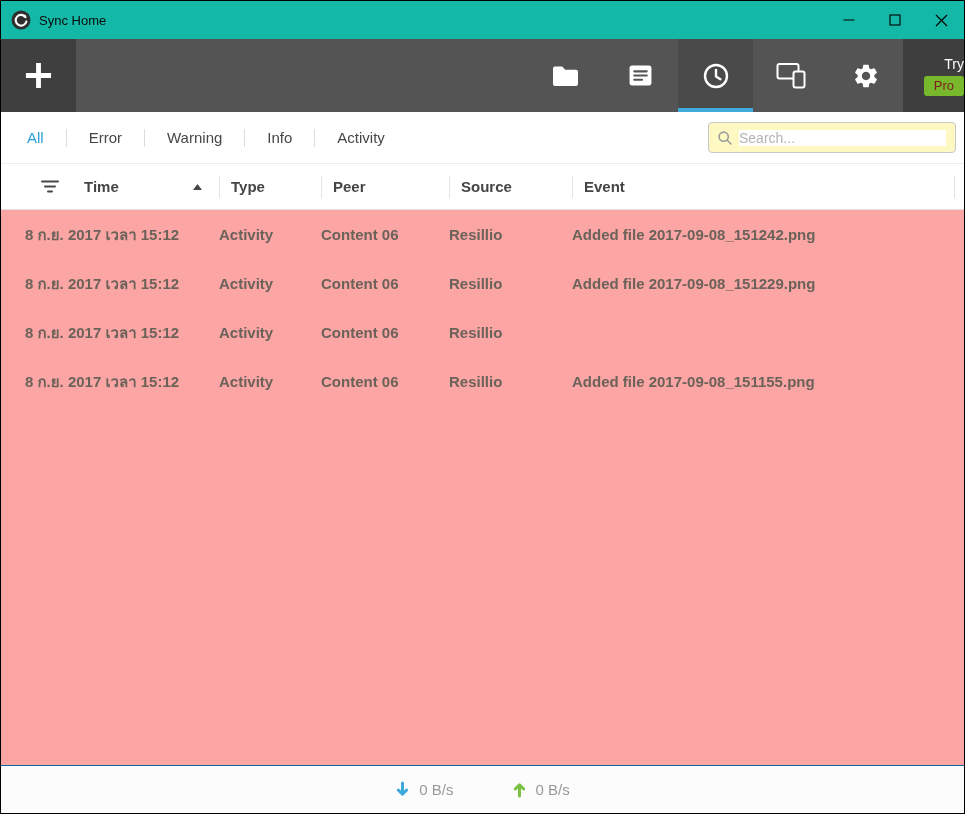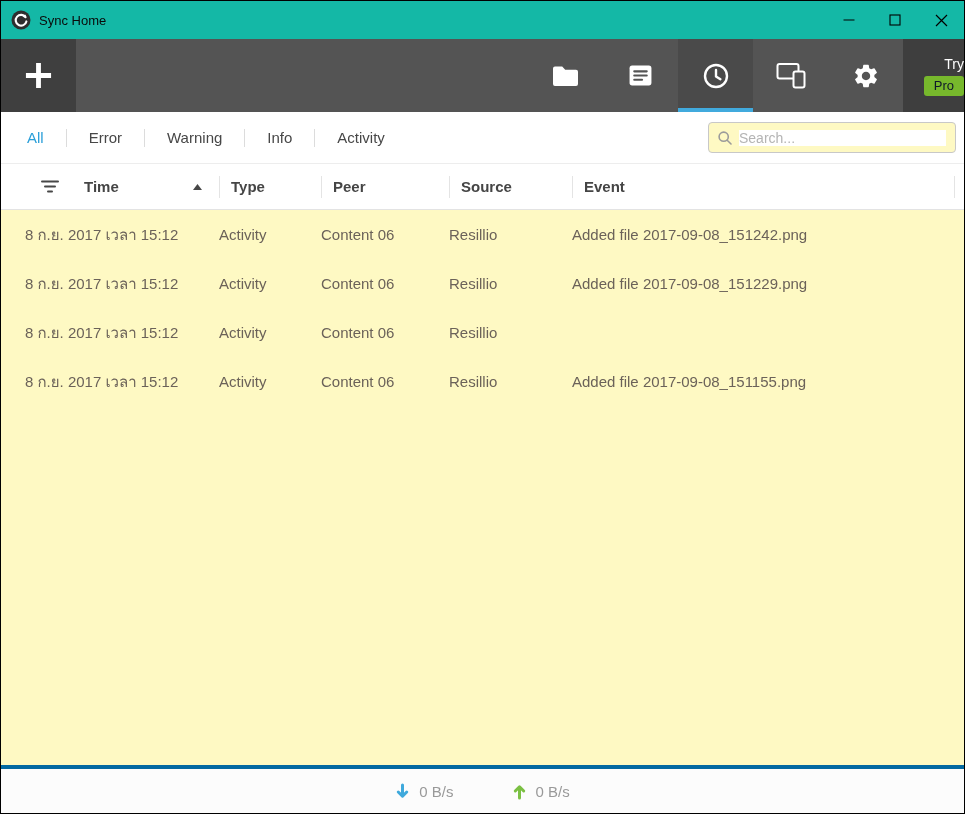--- a/index.html
+++ b/index.html
@@ -49,21 +49,21 @@
     content: ""; position: absolute; left: 0; right: 0; bottom: 0;
     height: 4px; background: #41aadd;
   }
   .tb-pro {
     width: 61px; background: #3e3e3e; border: none; cursor: pointer;
     display: flex; flex-direction: column; align-items: flex-end; justify-content: center;
     gap: 4px;
   }
   .tb-pro .try-text { color: #fff; font-size: 14px; }
   .tb-pro .pro-badge {
-    background: #77b82c; color: #0f172a; font-size: 13px;
+    background: #77b82c; color: #7f1d1d; font-size: 13px;
     padding: 2px 10px; border-radius: 3px; line-height: 16px;
   }
 
   
   .filterbar {
     height: 52px; flex: 0 0 52px;
     display: flex; align-items: center;
     background: #fff;
     border-bottom: 1px solid #ededed;
     padding-left: 26px;
@@ -105,30 +105,30 @@
   .hcell.first { padding-left: 0; }
   .hcell:not(.first)::before, .hcell.filler::before {
     content: ""; position: absolute; left: 0; top: 50%;
     transform: translateY(-50%);
     width: 1px; height: 22px; background: #e4e4e4;
   }
   .hcell .funnel-wrap { width: 46px; padding-left: 27px; display: flex; align-items: center; cursor: pointer; }
   .hcell .time-label { padding-left: 24px; }
   .sort-arrow { margin-left: 74px; display: flex; align-items: center; }
 
-  .tbody { flex: 1; overflow: hidden; background: #fef9c3; }
+  .tbody { flex: 1; overflow: hidden; background: #fca5a5; font-weight: bold; }
   .trow { height: 49px; font-size: 15px; color: #6b6259; cursor: default; }
   .tcell { padding-left: 13px; white-space: nowrap; overflow: hidden; }
   .tcell.time { padding-left: 24px; }
 
   
   .statusbar {
     height: 48px; flex: 0 0 48px;
     background: #fcfcfc;
-    border-top: 4px solid #0369a1;
+    border-top: 1px solid #0369a1;
     display: flex; align-items: center; justify-content: center;
     gap: 58px;
   }
   .speed { display: flex; align-items: center; gap: 9px; }
   .speed .speed-text { font-size: 15px; color: #999; }
 </style>
 </head>
 <body>
 
 <div class="window">

